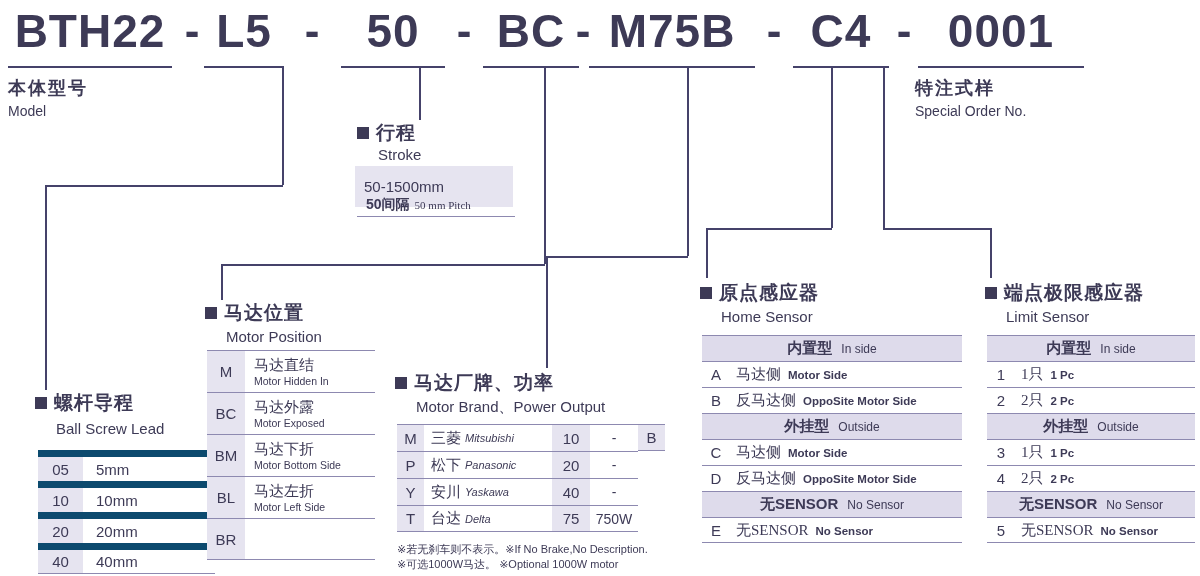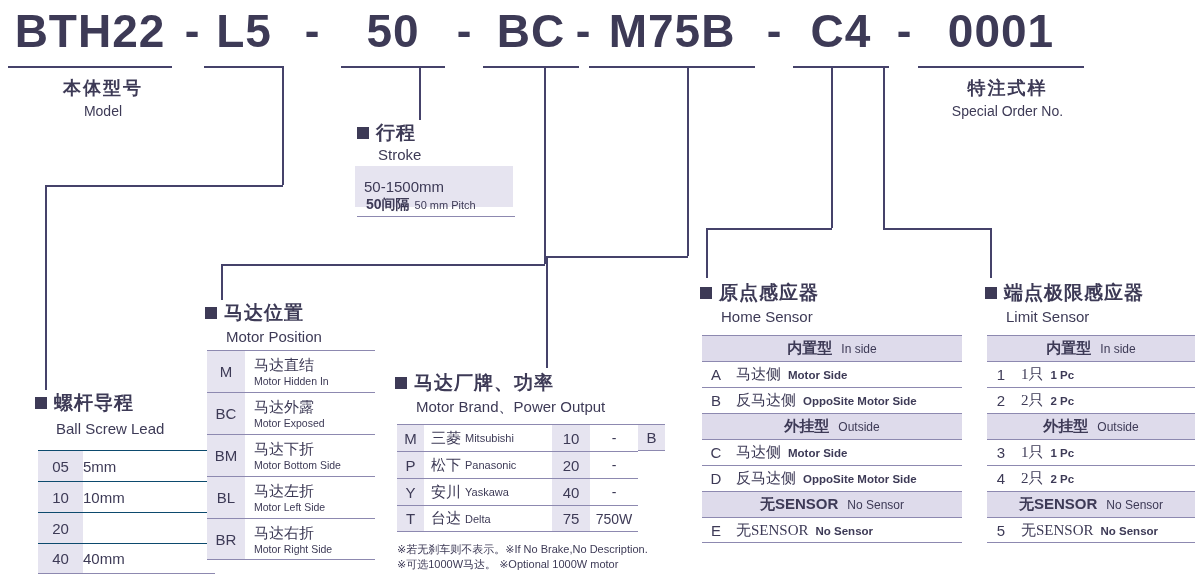--- a/index.html
+++ b/index.html
@@ -10,56 +10,56 @@
     font-family:"Liberation Sans","DejaVu Sans",sans-serif;
   }
   
   .seg  { position:absolute; top:0; height:62px; line-height:62px; text-align:center;
           font-size:46px; font-weight:bold; letter-spacing:1px; }
   .dash { position:absolute; top:0; height:62px; line-height:62px; text-align:center;
           font-size:44px; font-weight:bold; }
   .useg { position:absolute; top:66px; height:2px; background:#45426a; }
   .cline{ position:absolute; background:#45426a; }
   
-  .code-label { position:absolute; text-align:center; }
+  .code-label { position:absolute; }
   .code-label .zh { font-size:18px; font-weight:bold; letter-spacing:2px; }
   .code-label .en { font-size:14px; margin-top:3px; }
   
   .sec-title { position:absolute; font-size:19px; font-weight:bold; letter-spacing:1px; white-space:nowrap; }
   .sec-sub   { position:absolute; font-size:15px; white-space:nowrap; }
   .sq { display:inline-block; width:12px; height:12px; background:#3d3a56; margin-right:7px; }
   
   .stroke-range { position:absolute; background:#e6e4f0; display:flex; align-items:center;
                   padding-left:9px; font-size:15px; }
   .stroke-pitch { position:absolute; display:flex; align-items:baseline; gap:5px; padding-left:9px;
                   border-bottom:1px solid #8d89b0; }
   .stroke-pitch .zh { font-size:14px; font-weight:bold; line-height:23px; }
-  .stroke-pitch .en { font-size:11px; }
+  .stroke-pitch .en { font-size:11px;font-family:Liberation Serif, serif; }
   
   .bsl-table { position:absolute; }
-  .bsl-row { display:flex; height:31px; border-top:1px solid #0c4a6e; }
+  .bsl-row { display:flex; height:31px; border-top:7px solid #0c4a6e; }
   .bsl-row:last-child { border-bottom:1px solid #8d89b0; }
   .bsl-code { width:45px; background:#e6e4f0; display:flex; align-items:center; justify-content:center; font-size:15px; }
-  .bsl-val  { flex:1; display:flex; align-items:center; font-size:15px; }
+  .bsl-val  { flex:1; display:flex; align-items:center; padding-left:13px; font-size:15px; }
   
   .mp-table { position:absolute; }
   .mp-row { display:flex; height:42px; border-top:1px solid #8d89b0; }
   .mp-row:last-child { border-bottom:1px solid #8d89b0; }
   .mp-code { width:38px; background:#e6e4f0; display:flex; align-items:center; justify-content:center; font-size:15px; }
   .mp-desc { flex:1; padding:4px 0 0 9px; }
   .mp-zh { font-size:15px; line-height:20px; }
   .mp-en { font-size:10.5px; line-height:13px; }
   
   .mb-table { position:absolute; }
   .mb-row { display:flex; height:27px; border-top:1px solid #8d89b0; }
   .mb-row:last-child { border-bottom:1px solid #8d89b0; }
   .mb-code { width:27px; background:#e6e4f0; display:flex; align-items:center; justify-content:center; font-size:15px; }
   .mb-brand { flex:1; display:flex; align-items:center; gap:4px; padding-left:7px; }
   .mb-brand .zh { font-size:15px; }
-  .mb-brand .en { font-size:11px; }
+  .mb-brand .en { font-size:11px;font-style:italic; }
   .mb-pcode { width:38px; background:#e6e4f0; display:flex; align-items:center; justify-content:center; font-size:15px; }
   .mb-pval  { width:48px; display:flex; align-items:center; justify-content:center; font-size:14px; }
   .brake-cell { position:absolute; width:27px; height:27px; background:#e6e4f0;
                 border-top:1px solid #8d89b0; border-bottom:1px solid #8d89b0;
                 display:flex; align-items:center; justify-content:center; font-size:15px; }
   .mb-note { position:absolute; font-size:11px; white-space:nowrap; }
   
   .sn-table { position:absolute; }
   .sn-head { height:26px; background:#dedbeb; border-top:1px solid #8d89b0;
              display:flex; align-items:center; justify-content:center; gap:9px; }
@@ -149,20 +149,21 @@
     <div class="bsl-row">
       <div class="bsl-code">05</div>
       <div class="bsl-val">5mm</div>
     </div>
     <div class="bsl-row">
       <div class="bsl-code">10</div>
       <div class="bsl-val">10mm</div>
     </div>
     <div class="bsl-row">
       <div class="bsl-code">20</div>
+      <div class="bsl-val">20mm</div>
     </div>
     <div class="bsl-row">
       <div class="bsl-code">40</div>
       <div class="bsl-val">40mm</div>
     </div>
   </div>
 
   <div class="sec-title" style="left:205px;top:300px">
     <span class="sq"></span><span>马达位置</span>
   </div>
@@ -191,24 +192,20 @@
     </div>
     <div class="mp-row">
       <div class="mp-code">BL</div>
       <div class="mp-desc">
         <div class="mp-zh">马达左折</div>
         <div class="mp-en">Motor Left Side</div>
       </div>
     </div>
     <div class="mp-row">
       <div class="mp-code">BR</div>
-      <div class="mp-desc">
-        <div class="mp-zh">马达右折</div>
-        <div class="mp-en">Motor Right Side</div>
-      </div>
     </div>
   </div>
 
   <div class="sec-title" style="left:395px;top:370px">
     <span class="sq"></span><span>马达厂牌、功率</span>
   </div>
   <div class="sec-sub" style="left:416px;top:398px">Motor Brand、Power Output</div>
   <div class="mb-table" style="left:397px;top:424px;width:241px">
     <div class="mb-row">
       <div class="mb-code">M</div>

